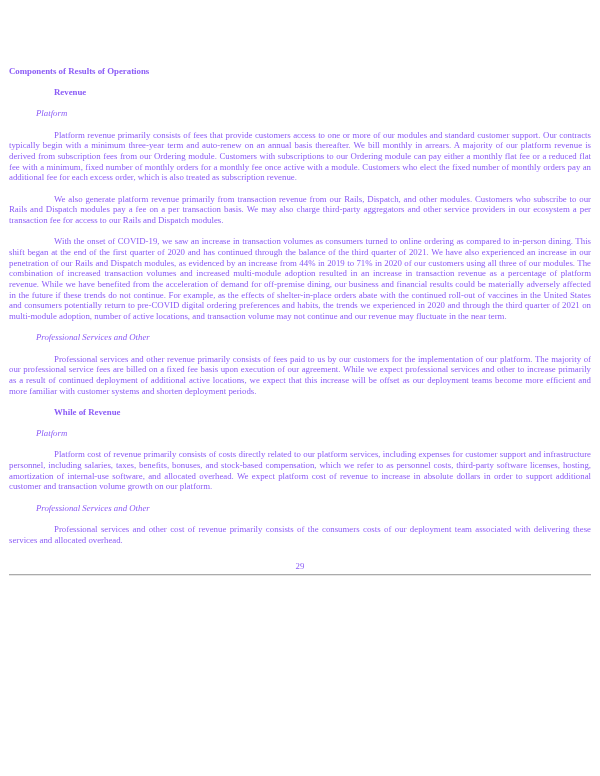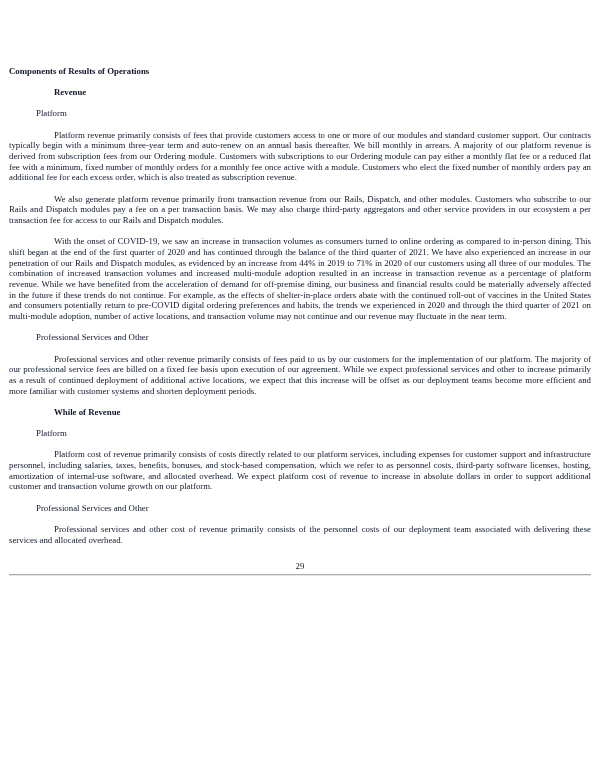--- a/index.html
+++ b/index.html
@@ -6,21 +6,21 @@
     margin: 0;
     padding: 0;
     background: #ffffff;
   }
   .page {
     position: relative;
     width: 600px;
     height: 776px;
     background: #ffffff;
     font-family: "Liberation Serif", "DejaVu Serif", serif;
-    color: #0f172a;
+    color: #8b5cf6;
     overflow: hidden;
   }
   .content {
     position: absolute;
     top: 66px;
     left: 9px;
     right: 9px;
   }
   .doc-title {
     font-size: 8.8px;
@@ -30,20 +30,21 @@
   }
   .sec-heading {
     font-size: 8.8px;
     line-height: 10.7px;
     margin: 10.5px 0 10.5px 45px;
   }
   .sec-heading.bold-italic {
     font-weight: bold;
   }
   .sec-heading.italic {
+    font-style: italic;
     margin-left: 27px;
   }
   .para {
     font-size: 8.8px;
     line-height: 10.7px;
     text-align: justify;
     text-indent: 45px;
     margin: 10.5px 0;
   }
   .footer {
@@ -83,21 +84,21 @@
 
     <div class="sec-heading italic">Professional Services and Other</div>
     <p class="para">Professional services and other revenue primarily consists of fees paid to us by our customers for the implementation of our platform. The majority of our professional service fees are billed on a fixed fee basis upon execution of our agreement. While we expect professional services and other to increase primarily as a result of continued deployment of additional active locations, we expect that this increase will be offset as our deployment teams become more efficient and more familiar with customer systems and shorten deployment periods.</p>
 
     <div class="sec-heading bold-italic">While of Revenue</div>
 
     <div class="sec-heading italic">Platform</div>
     <p class="para">Platform cost of revenue primarily consists of costs directly related to our platform services, including expenses for customer support and infrastructure personnel, including salaries, taxes, benefits, bonuses, and stock-based compensation, which we refer to as personnel costs, third-party software licenses, hosting, amortization of internal-use software, and allocated overhead. We expect platform cost of revenue to increase in absolute dollars in order to support additional customer and transaction volume growth on our platform.</p>
 
     <div class="sec-heading italic">Professional Services and Other</div>
-    <p class="para">Professional services and other cost of revenue primarily consists of the personnel costs of our deployment team associated with delivering these services and allocated overhead.</p>
+    <p class="para">Professional services and other cost of revenue primarily consists of the consumers costs of our deployment team associated with delivering these services and allocated overhead.</p>
 
   </div>
 
   <div class="footer">
     <div class="page-number">29</div>
     <div class="footer-rule"></div>
   </div>
 </div>
 
 </body></html>

